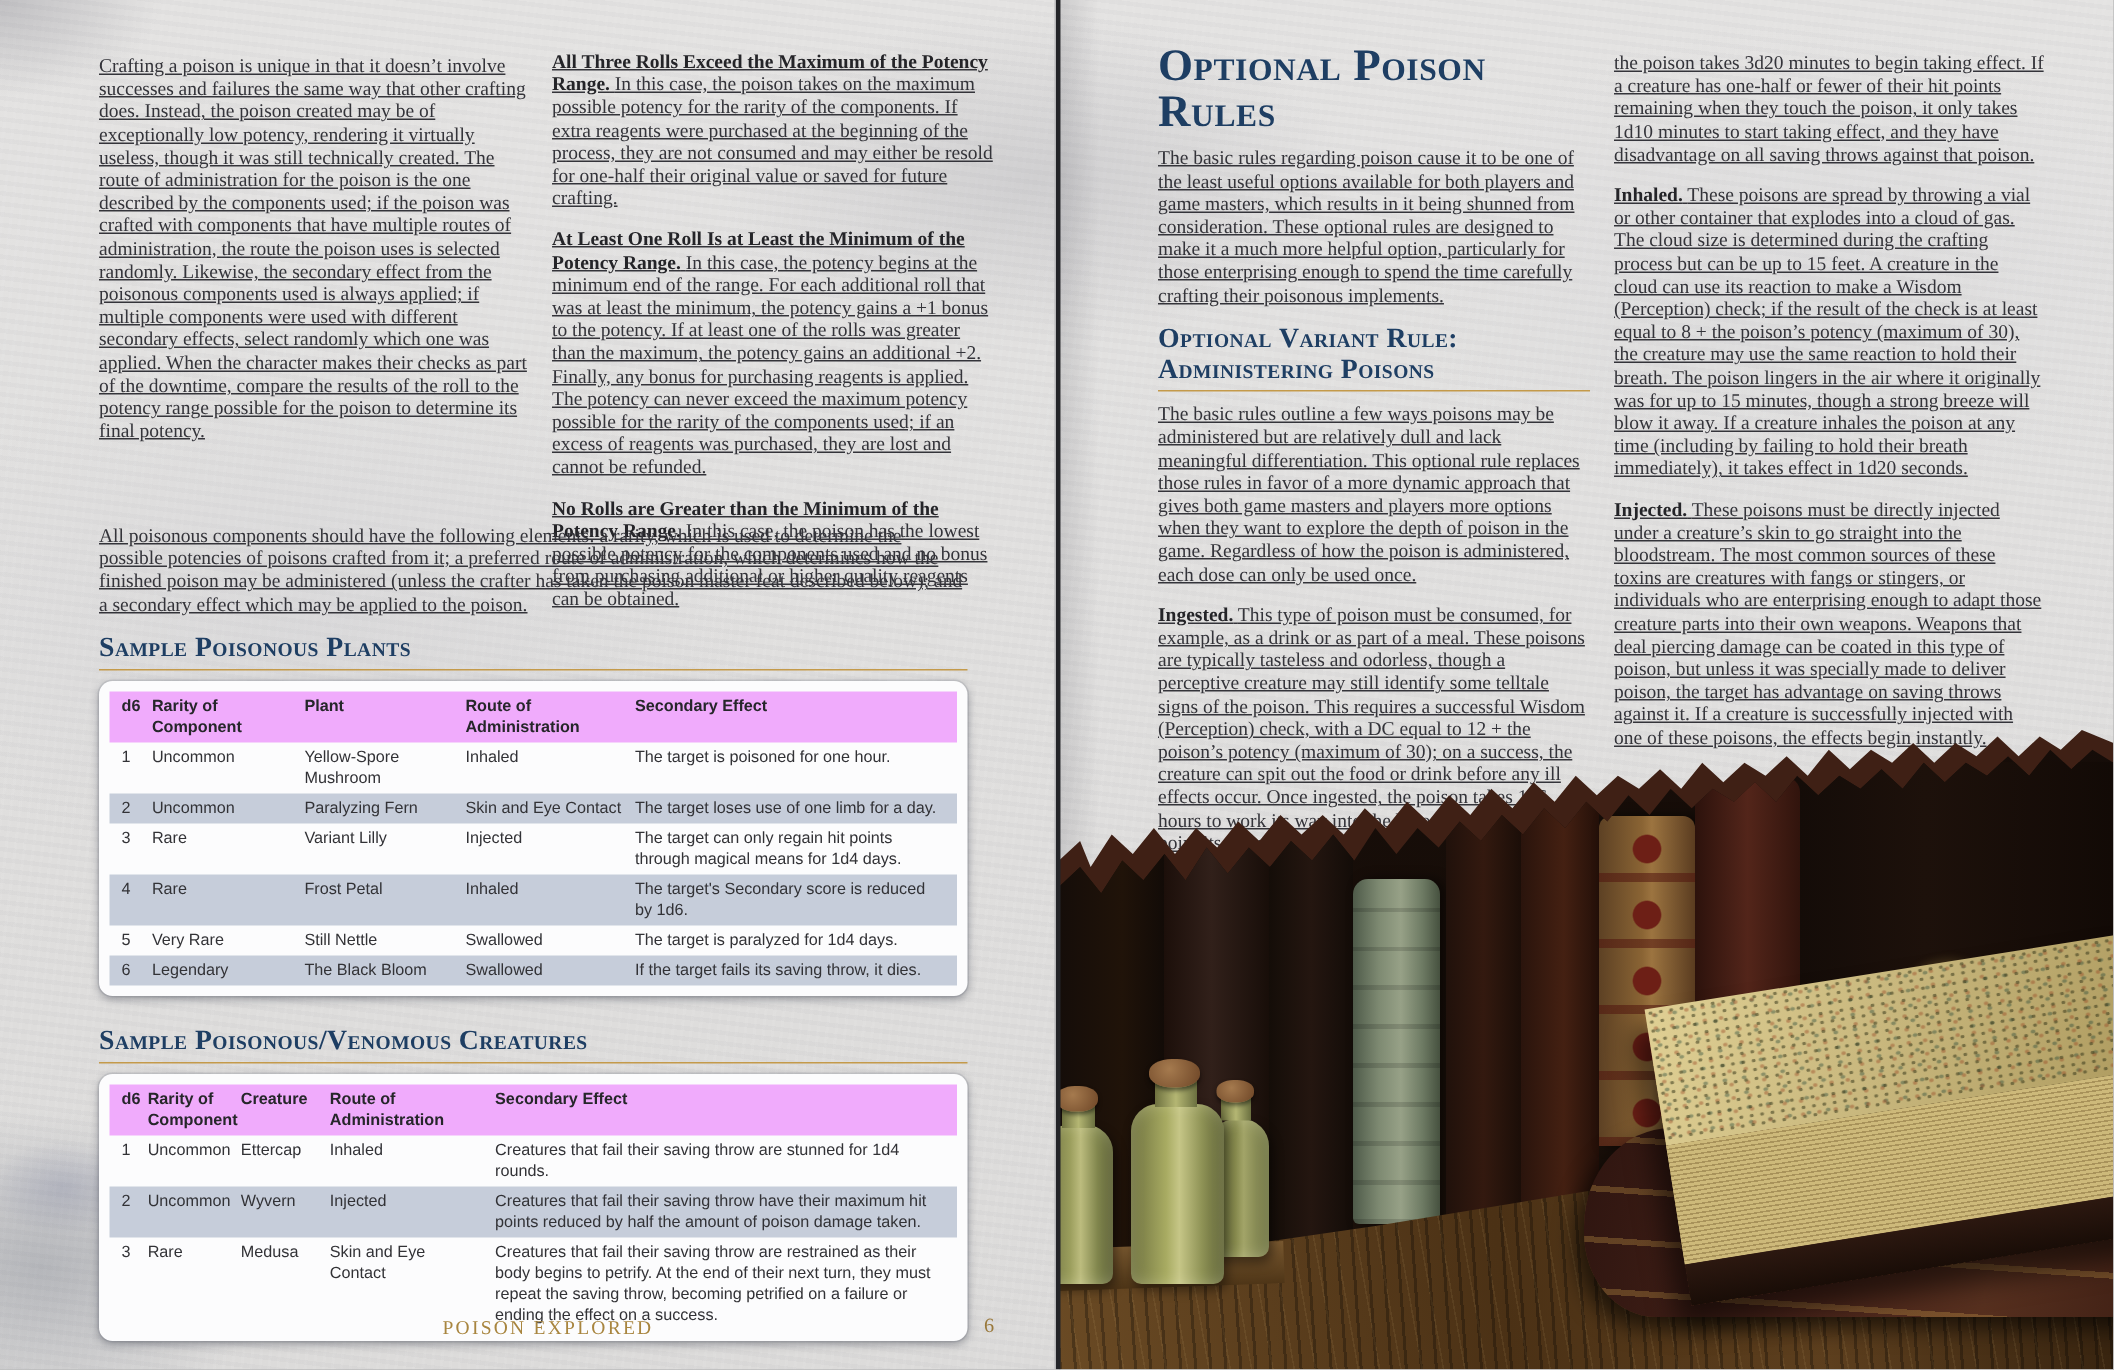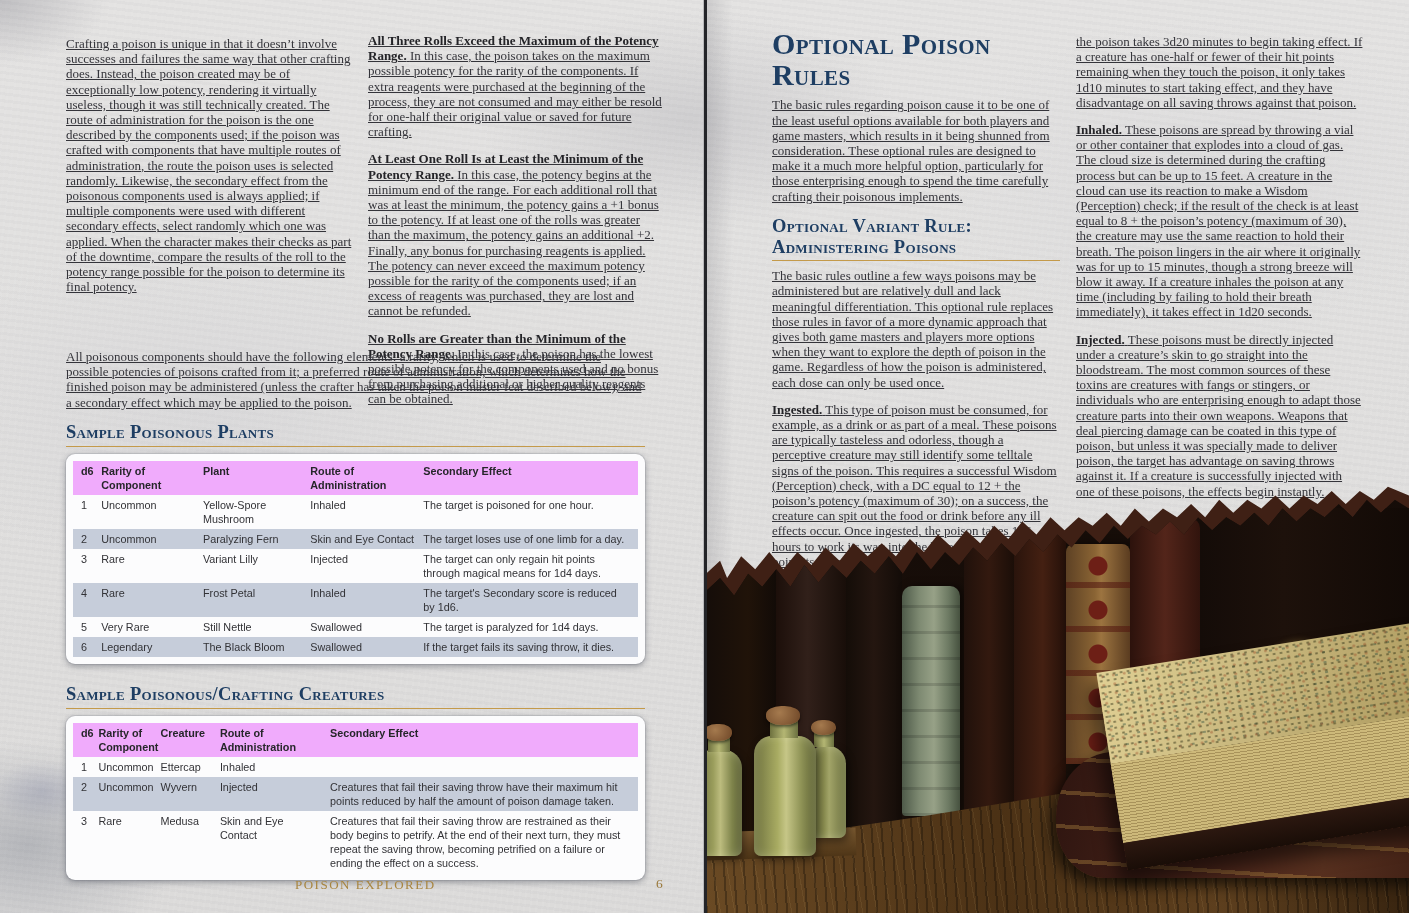--- a/index.html
+++ b/index.html
@@ -259,34 +259,35 @@
         </div>
         <div class="tr alt">
           <div class="td">6</div>
           <div class="td">Legendary</div>
           <div class="td">The Black Bloom</div>
           <div class="td">Swallowed</div>
           <div class="td">If the target fails its saving throw, it dies.</div>
         </div>
       </div>
 
-    <h2 class="sub">Sample Poisonous/Crafting Creatures</h2>
+    <h2 class="sub">Sample Poisonous/Venomous Creatures</h2>
     <div class="table-card t-creatures">
         <div class="tr head">
           <div class="td">d6</div>
           <div class="td">Rarity of Component</div>
           <div class="td">Creature</div>
           <div class="td">Route of Administration</div>
           <div class="td">Secondary Effect</div>
         </div>
         <div class="tr">
           <div class="td">1</div>
           <div class="td">Uncommon</div>
           <div class="td">Ettercap</div>
           <div class="td">Inhaled</div>
+          <div class="td">Creatures that fail their saving throw are stunned for 1d4 rounds.</div>
         </div>
         <div class="tr alt">
           <div class="td">2</div>
           <div class="td">Uncommon</div>
           <div class="td">Wyvern</div>
           <div class="td">Injected</div>
           <div class="td">Creatures that fail their saving throw have their maximum hit points reduced by half the amount of poison damage taken.</div>
         </div>
         <div class="tr">
           <div class="td">3</div>

